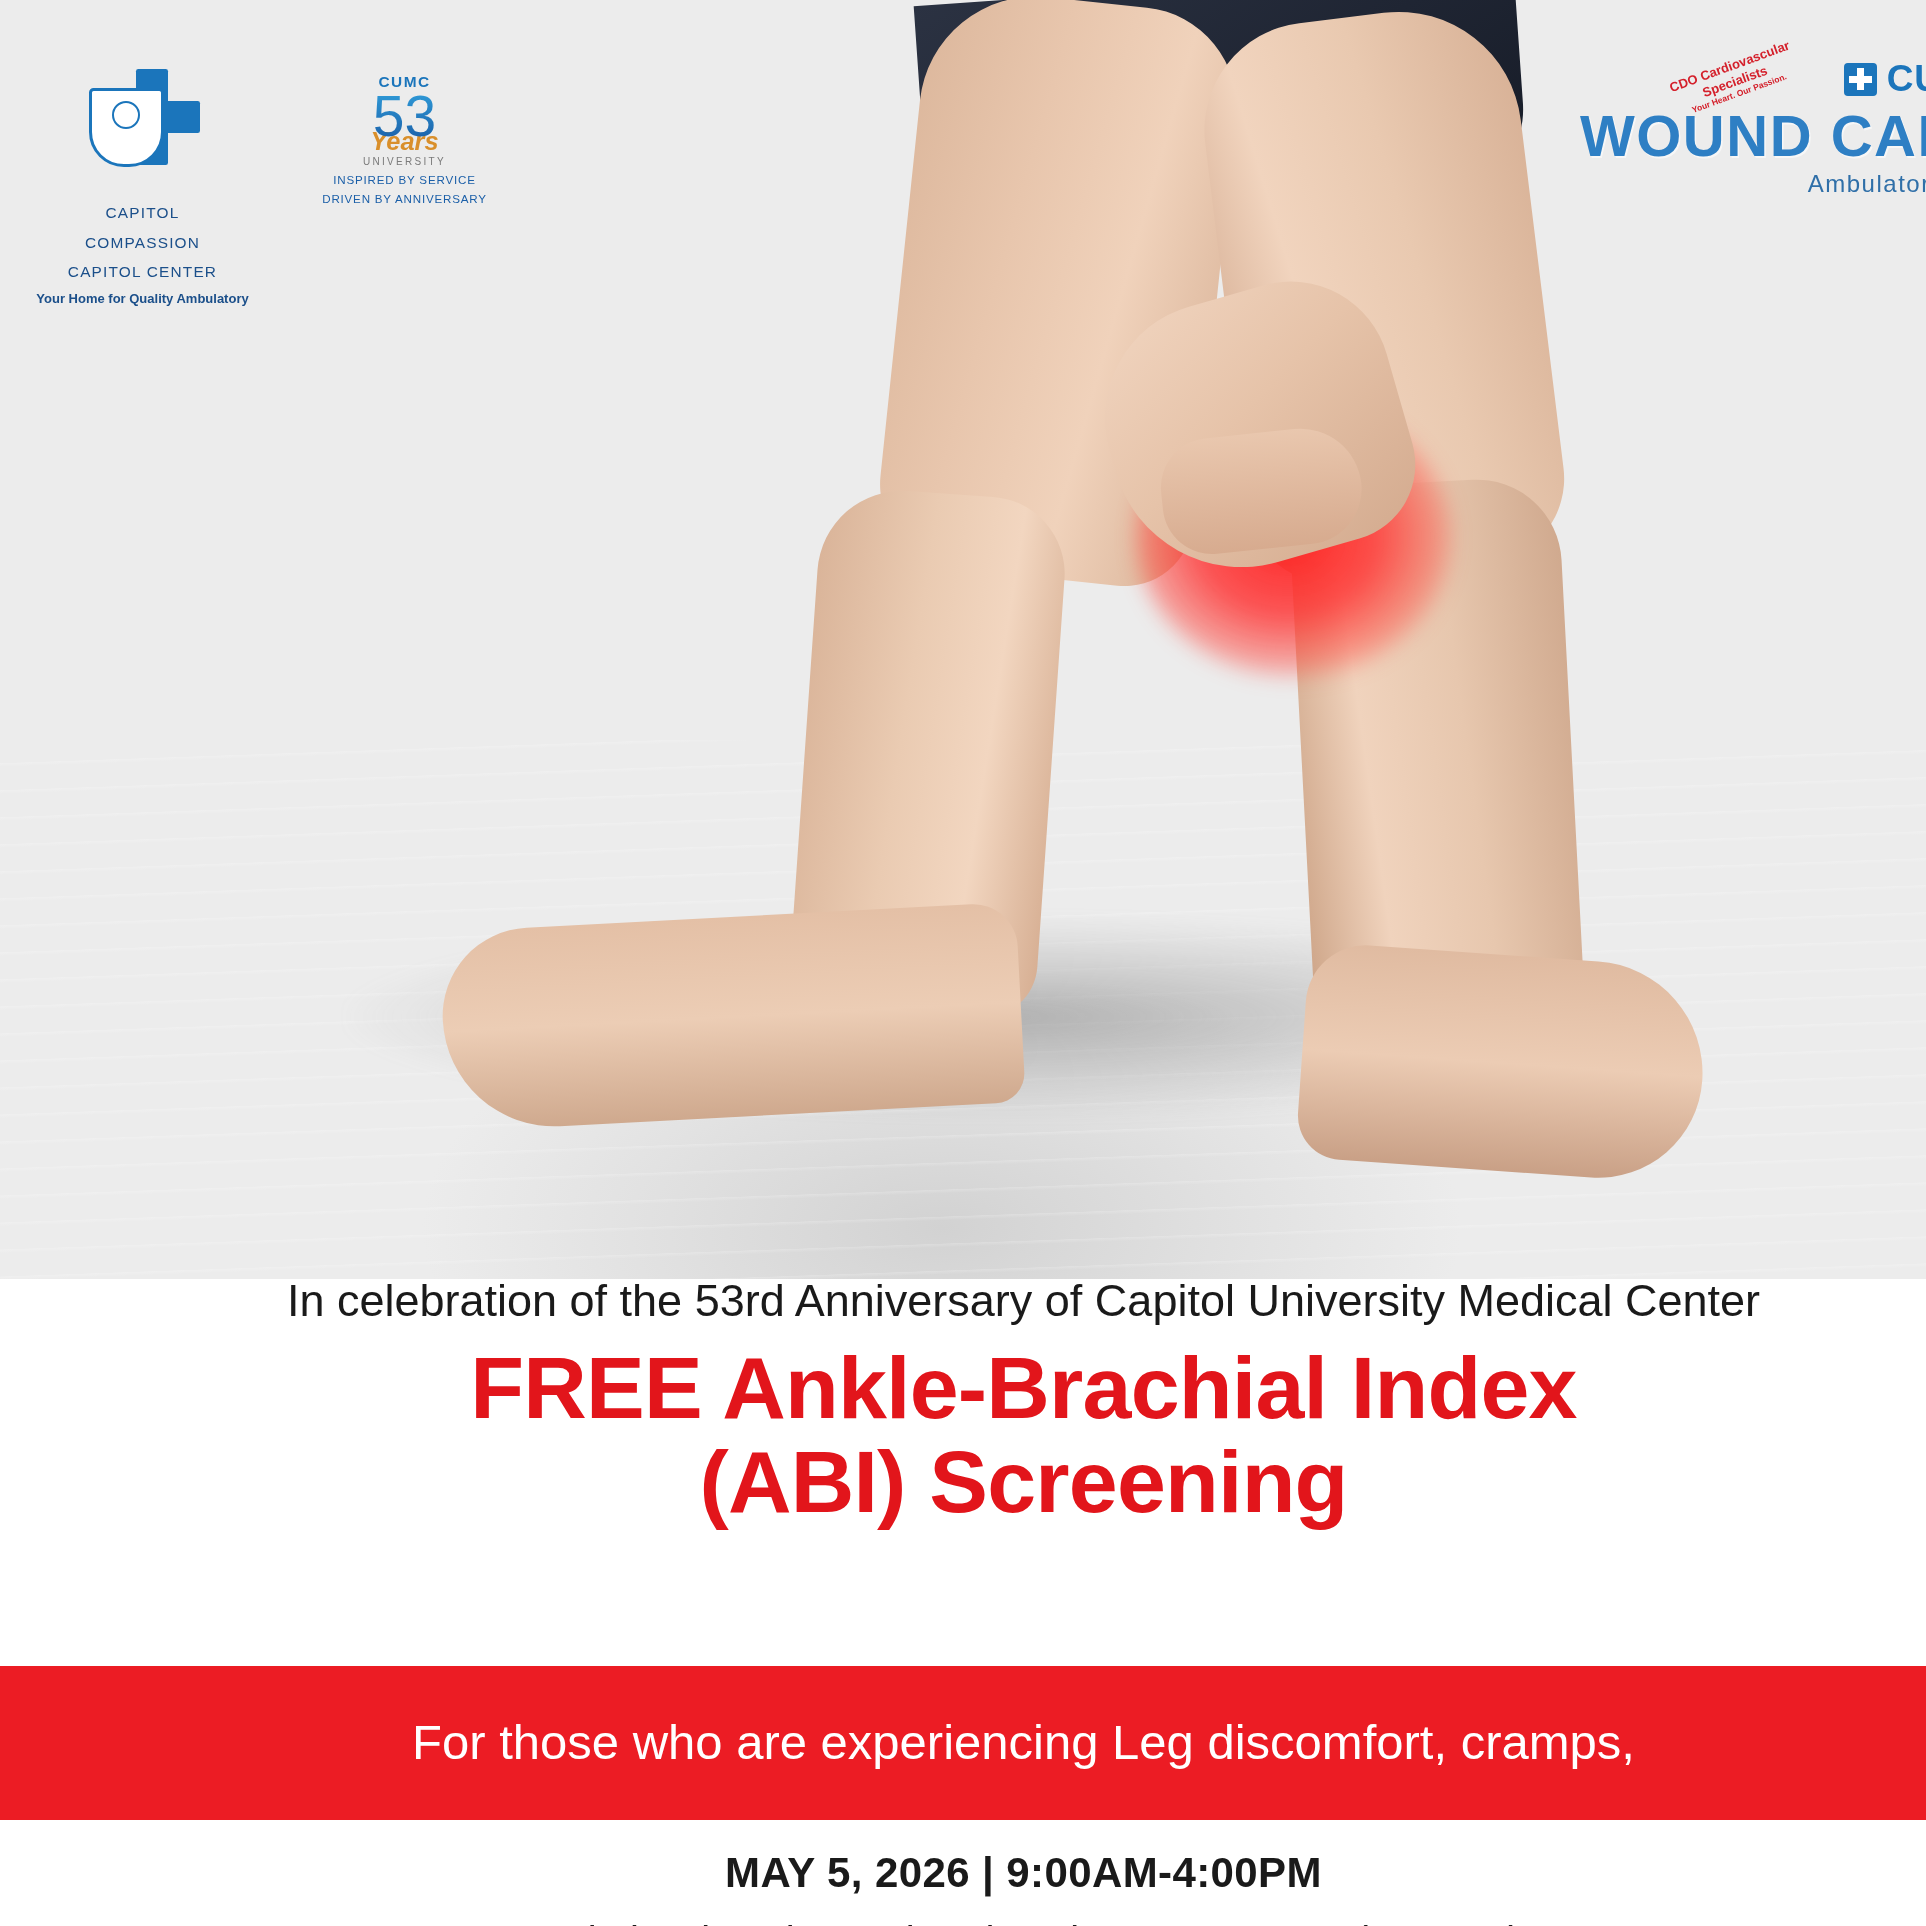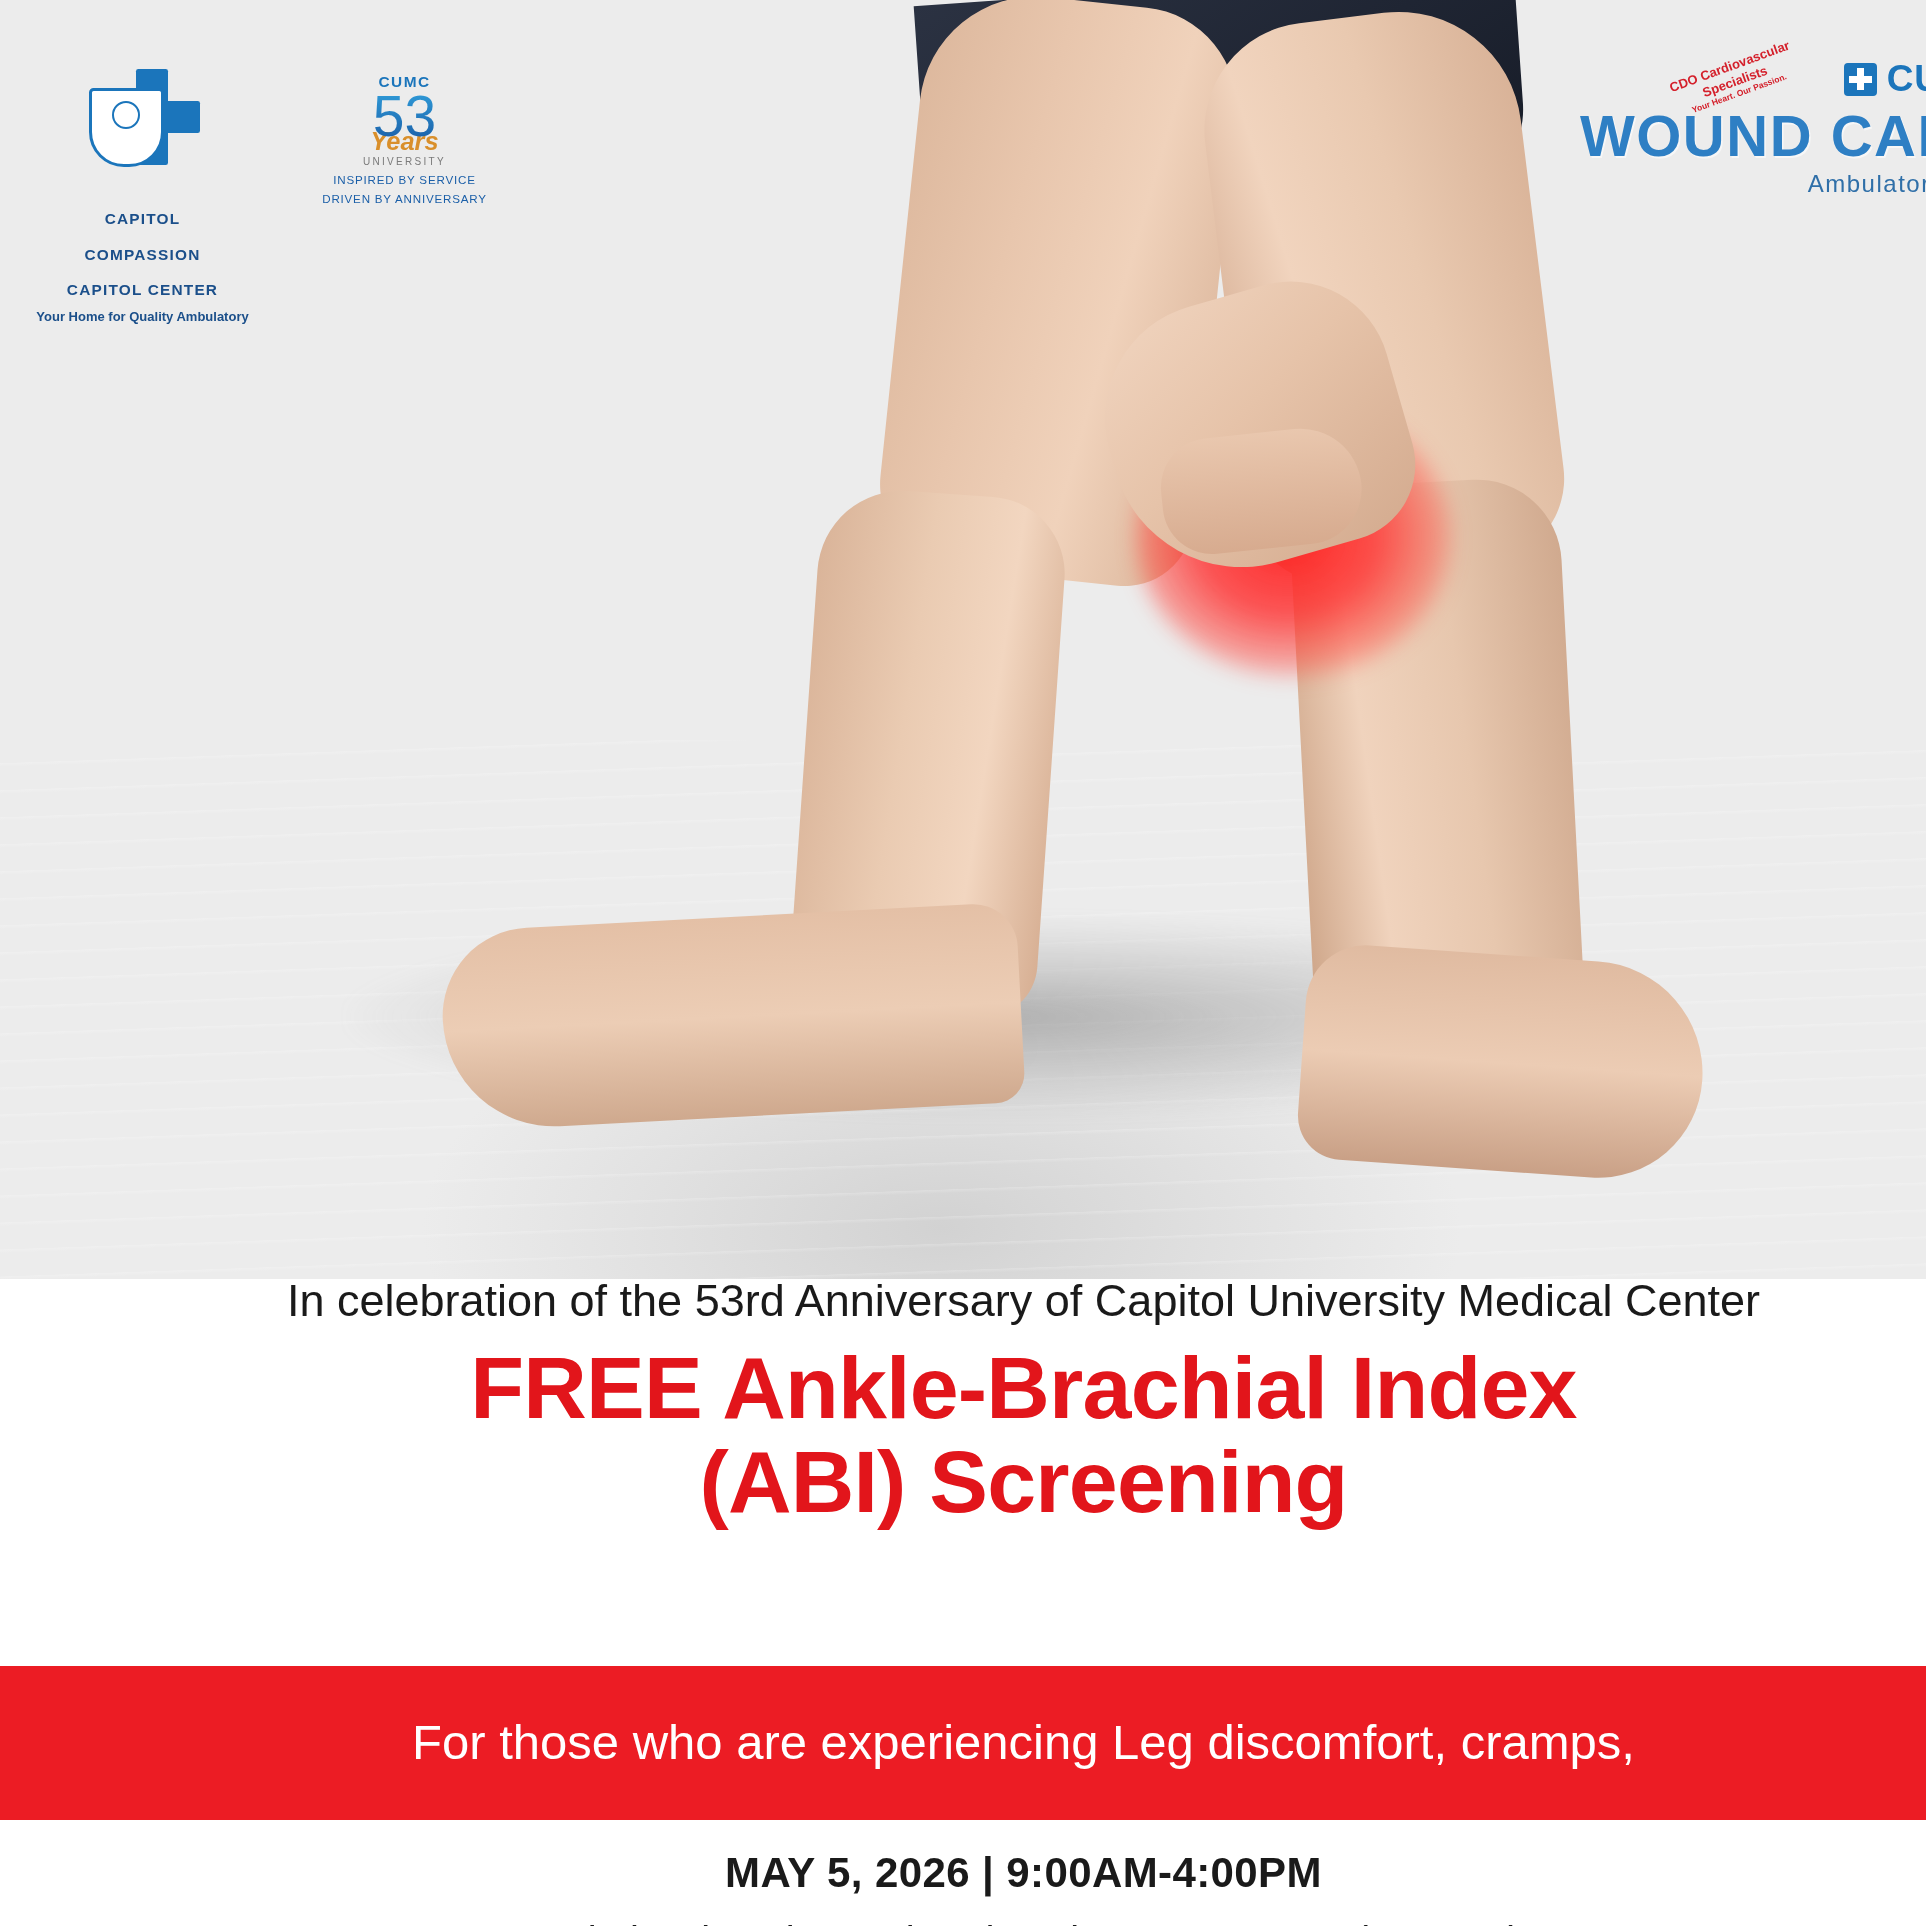--- a/index.html
+++ b/index.html
@@ -163,22 +163,22 @@
     background: #ffffff;
     border: 3.5px solid #1b75bb;
     border-radius: 4.6px 4.6px 35px 35px;
   }
   .cross-logo .shield .seal {
     position: absolute; left: 50%; top: 10px; transform: translateX(-50%);
     width: 24px; height: 24px; border-radius: 50%;
     border: 2.7px solid #1b75bb;
   }
   .logo-cumc-top .logo-words {
-    font-size: 15.4px; font-weight: 700; color: #1b4f8a; letter-spacing: 1.2px;
-    line-height: 1.15; margin-top: 18px;
+    font-size: 15.4px; font-weight: 400; color: #1b4f8a; letter-spacing: 1.2px;
+    line-height: 1.15; margin-top: 12px;
   }
   .logo-cumc-top .logo-tag {
     margin-top: 10px;
     font-size: 13px; font-weight: 700; color: #1b4f8a;
   }
 
   .logo-53 {
     position: absolute; left: 285px; top: 73px;
     width: 239px; height: 208px; text-align: center; color: #1b75bb;
   }

